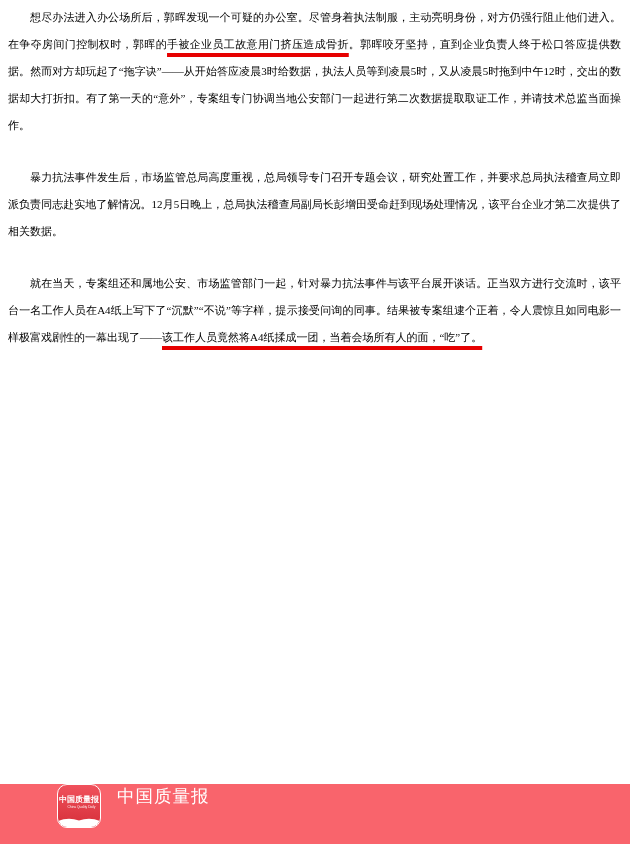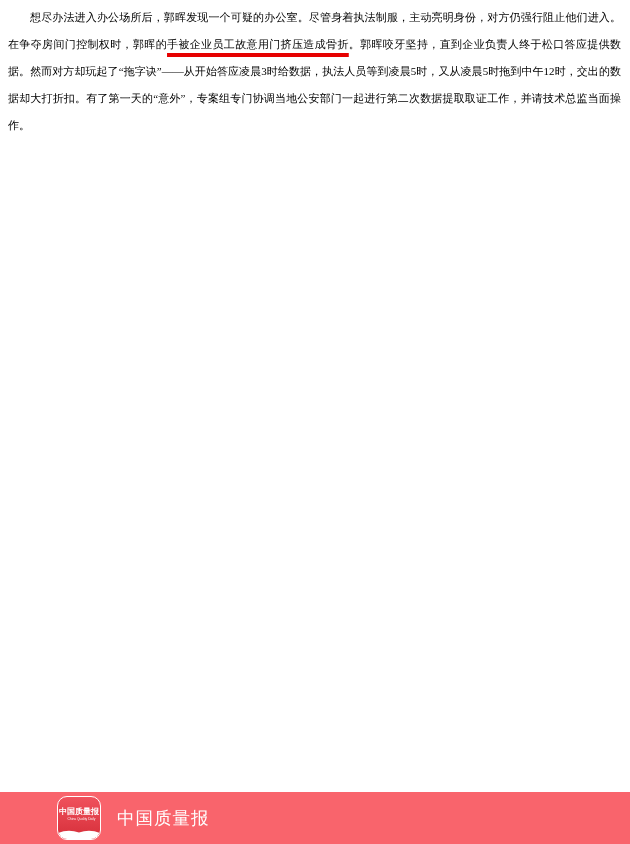--- a/index.html
+++ b/index.html
@@ -34,24 +34,24 @@
   .u{
     text-decoration-line:underline;
     text-decoration-color:var(--underline-red);
     text-decoration-thickness:3.5px;
     text-underline-offset:5px;
     text-decoration-skip-ink:none;
   }
   .footer{
     position:absolute;
     left:0;bottom:0;
-    width:630px;height:52px;
+    width:630px;height:60px;
     background:var(--footer-red);
     display:flex;
-    align-items:center;
+    align-items:flex-start;
   }
   .logo{
     position:relative;
     width:44px;height:44px;
     margin-left:57px;
     border-radius:10px;
     background:linear-gradient(180deg,var(--logo-red-top),var(--logo-red-bottom));
     border:1.5px solid #ffffff;
     overflow:hidden;
     flex-shrink:0;
@@ -87,20 +87,22 @@
     font-size:17.5px;
     font-family:"Liberation Sans","DejaVu Sans",sans-serif;
     letter-spacing:1px;
   }
 </style>
 </head>
 <body>
 
 <main class="article" id="article">
     <p class="para"><span class="">想尽办法进入办公场所后，郭晖发现一个可疑的办公室。尽管身着执法制服，主动亮明身份，对方仍强行阻止他们进入。在争夺房间门控制权时，郭晖的</span><span class="u">手被企业员工故意用门挤压造成骨折</span><span class="">。郭晖咬牙坚持，直到企业负责人终于松口答应提供数据。然而对方却玩起了“拖字诀”——从开始答应凌晨3时给数据，执法人员等到凌晨5时，又从凌晨5时拖到中午12时，交出的数据却大打折扣。有了第一天的“意外”，专案组专门协调当地公安部门一起进行第二次数据提取取证工作，并请技术总监当面操作。</span></p>
+    <p class="para"><span class="">暴力抗法事件发生后，市场监管总局高度重视，总局领导专门召开专题会议，研究处置工作，并要求总局执法稽查局立即派负责同志赴实地了解情况。12月5日晚上，总局执法稽查局副局长彭增田受命赶到现场处理情况，该平台企业才第二次提供了相关数据。</span></p>
+    <p class="para"><span class="">就在当天，专案组还和属地公安、市场监管部门一起，针对暴力抗法事件与该平台展开谈话。正当双方进行交流时，该平台一名工作人员在A4纸上写下了“沉默”“不说”等字样，提示接受问询的同事。结果被专案组逮个正着，令人震惊且如同电影一样极富戏剧性的一幕出现了——</span><span class="u">该工作人员竟然将A4纸揉成一团，当着会场所有人的面，“吃”了。</span></p>
   </main>
 
 <footer class="footer">
   <div class="logo">
     <div class="logo-title">中国质量报</div>
     <div class="logo-subtitle">China Quality Daily</div>
     <svg class="logo-book" viewBox="0 0 44 12" preserveAspectRatio="none" aria-hidden="true">
       <path d="M0 12 L0 5.5 Q11 0.5 22 5 Q33 0.5 44 5.5 L44 12 Z" fill="#ffffff"></path>
     </svg>
   </div>

